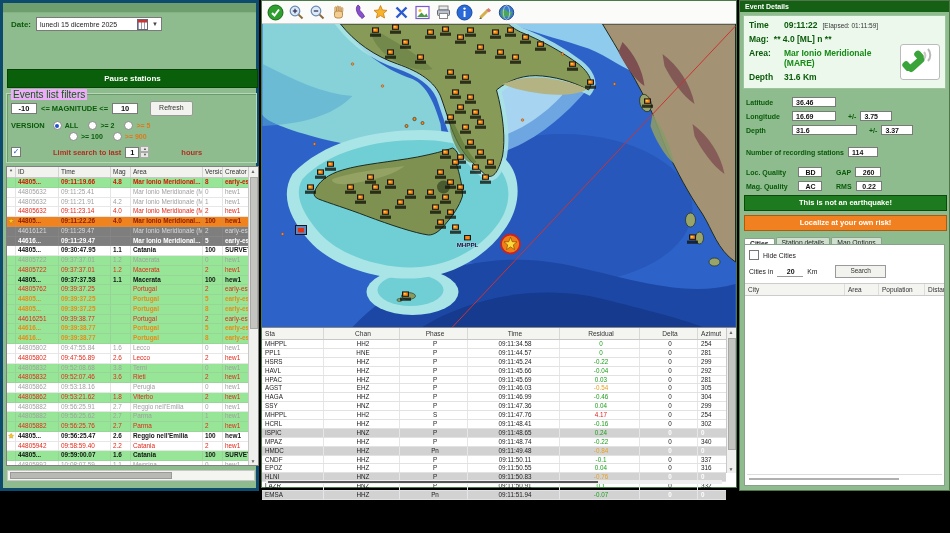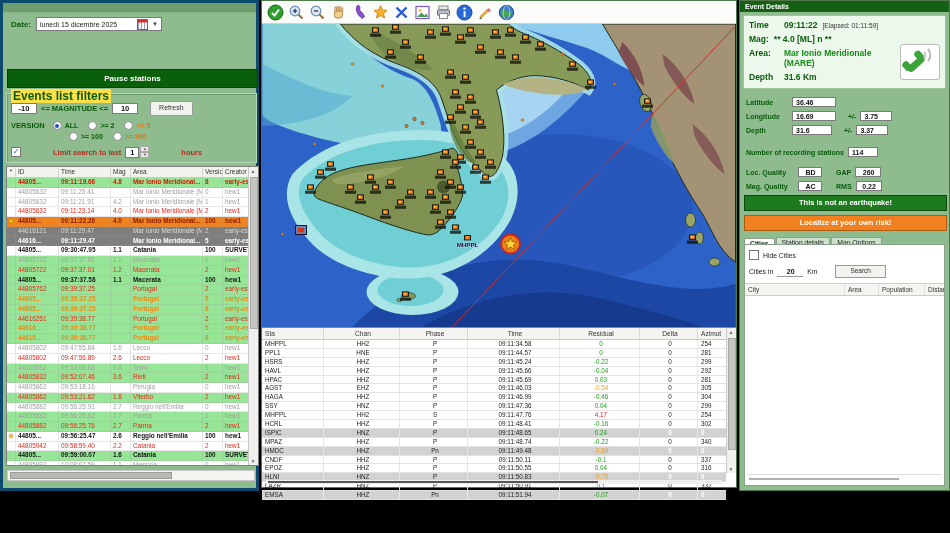--- a/index.html
+++ b/index.html
@@ -17,22 +17,22 @@
      linear-gradient(#c33,#c33) 0 0/9px 2.5px no-repeat,
      repeating-linear-gradient(90deg,#99b 0,#99b 1px,#fff 1px,#fff 3px);
      border:1px solid #667;}
   .combo-arrow{font-size:6px;color:#444;}
   .utc-time{position:absolute;left:8px;top:33px;font-size:15px;font-weight:bold;color:#0a5a0a;}
   .pause-btn{position:absolute;left:4px;top:66px;width:249px;height:17px;background:#0a600a;
              border:1px solid #titled;border:1px solid #064406;color:#fff;font-size:8px;font-weight:bold;
              text-align:center;line-height:17px;cursor:pointer;}
   .filters{position:absolute;left:3px;top:90px;width:251px;height:70px;border:1px solid #b6d8b6;
            box-shadow:inset 1px 1px 0 #6d9a6d;box-sizing:border-box;padding:3px 4px 0 4px;}
-  .filters-title{position:absolute;top:-5px;left:4px;background:#fde047;padding:0 2px;
-                 font-size:12px;font-weight:bold;color:#0a5a0a;}
+  .filters-title{position:absolute;top:-5px;left:4px;background:#f0abfc;padding:0 2px;
+                 font-size:10px;font-weight:normal;color:#0a5a0a;}
   .mag-row{display:flex;align-items:center;gap:4px;margin-top:4px;}
   .tiny-input{background:#fff;border:1px solid #7a7a7a;height:11px;font-size:7.5px;font-weight:bold;
               color:#111;text-align:center;box-sizing:border-box;}
   .mag-label{font-size:7.5px;font-weight:bold;color:#0a5a0a;}
   .refresh-btn{margin-left:8px;background:#f2f2ee;border:1px solid #9a9a9a;border-radius:2px;
                font-size:7px;color:#333;height:13px;line-height:12px;padding:0 8px;cursor:pointer;}
   .ver-row{display:flex;align-items:center;gap:8px;margin-top:5px;}
   .ver-label{font-size:7.5px;font-weight:bold;color:#0a5a0a;}
   .radio-opt{display:flex;align-items:center;gap:3px;font-size:7px;font-weight:bold;cursor:pointer;}
   .radio-dot{width:7px;height:7px;border-radius:50%;background:#fff;border:1px solid #888;position:relative;}
@@ -1211,21 +1211,21 @@
       <input class="f-input" style="width: 44px;" value="36.46">
     </div>
     <div class="f-row">
       <span class="f-label" style="width:42px">Longitude</span>
       <input class="f-input" style="width: 44px;" value="16.69">
       <span class="f-label" style="margin-left:8px">+/-</span>
       <input class="f-input" style="width: 32px;" value="3.75">
     </div>
     <div class="f-row">
       <span class="f-label" style="width:42px">Depth</span>
-      <input class="f-input" style="width: 40px;" value="31.6">
+      <input class="f-input" style="width: 65px;" value="31.6">
       <span class="f-label" style="margin-left:8px">+/-</span>
       <input class="f-input" style="width: 32px;" value="3.37">
     </div>
 
     <div class="f-row" style="margin-top:12px">
       <span class="f-label">Number of recording stations</span>
       <input class="f-input" style="width: 30px;" value="114">
     </div>
     <div class="f-row" style="margin-top:10px">
       <span class="f-label" style="width:48px">Loc. Quality</span>

